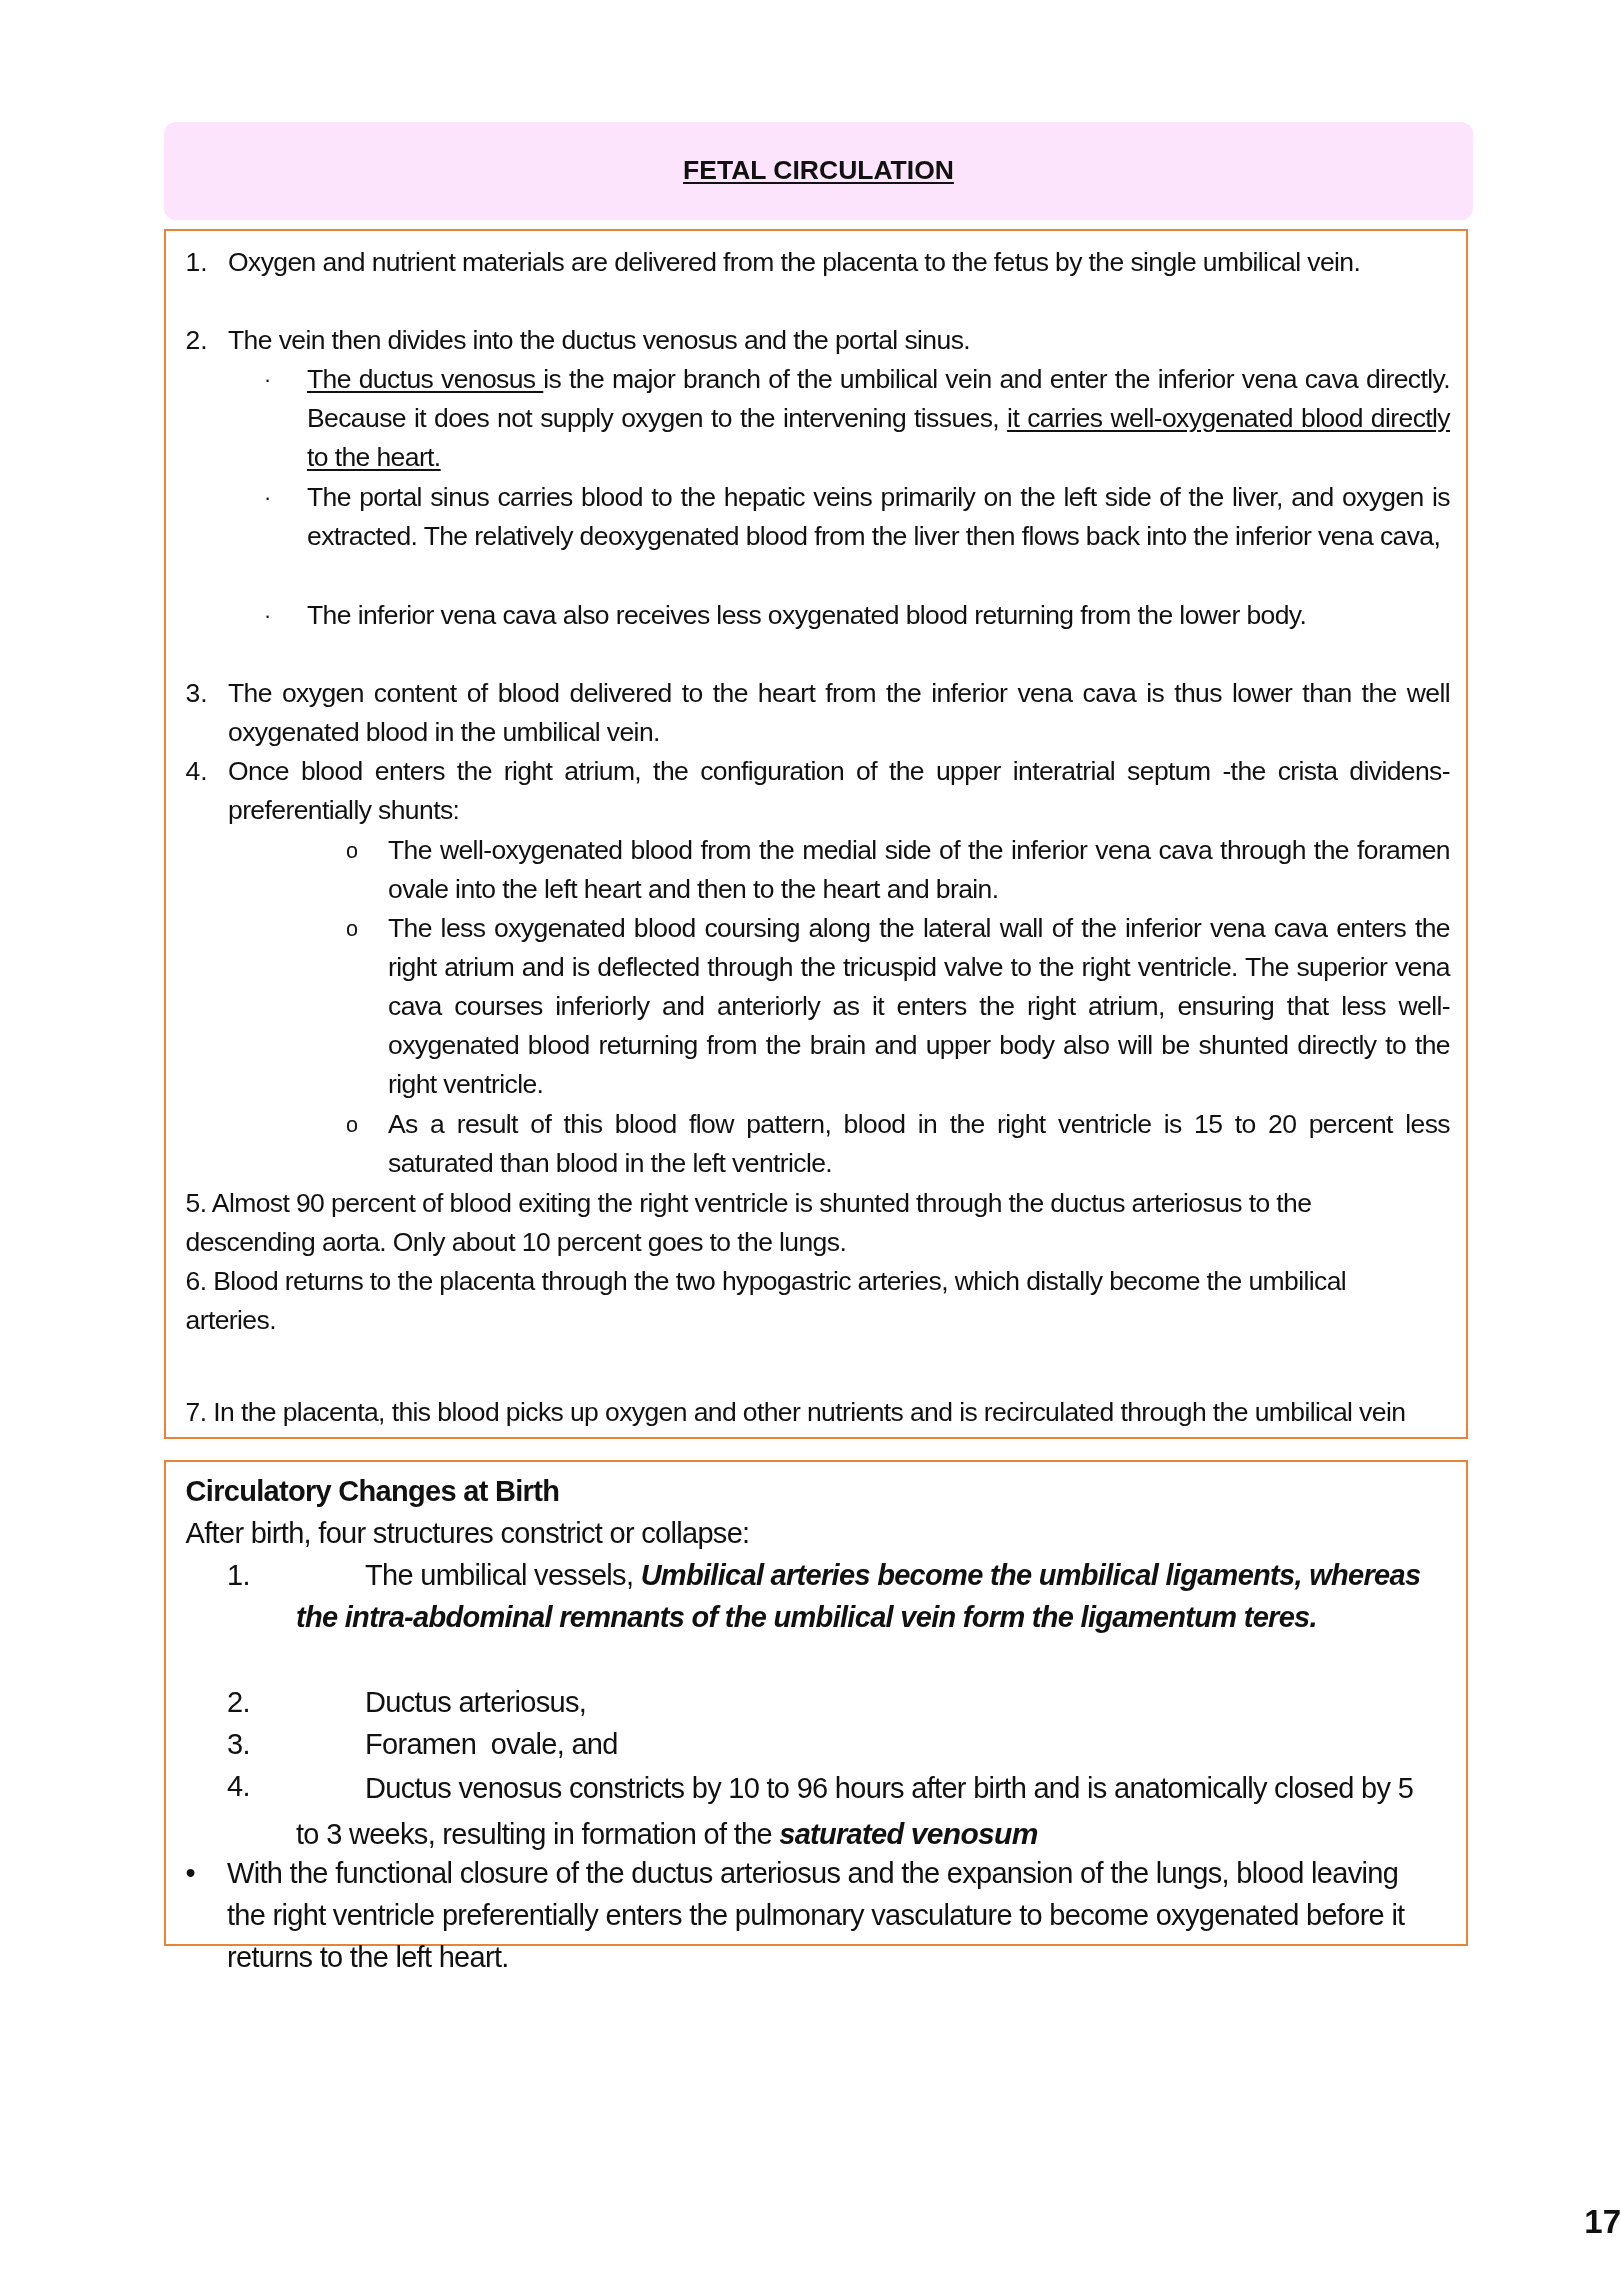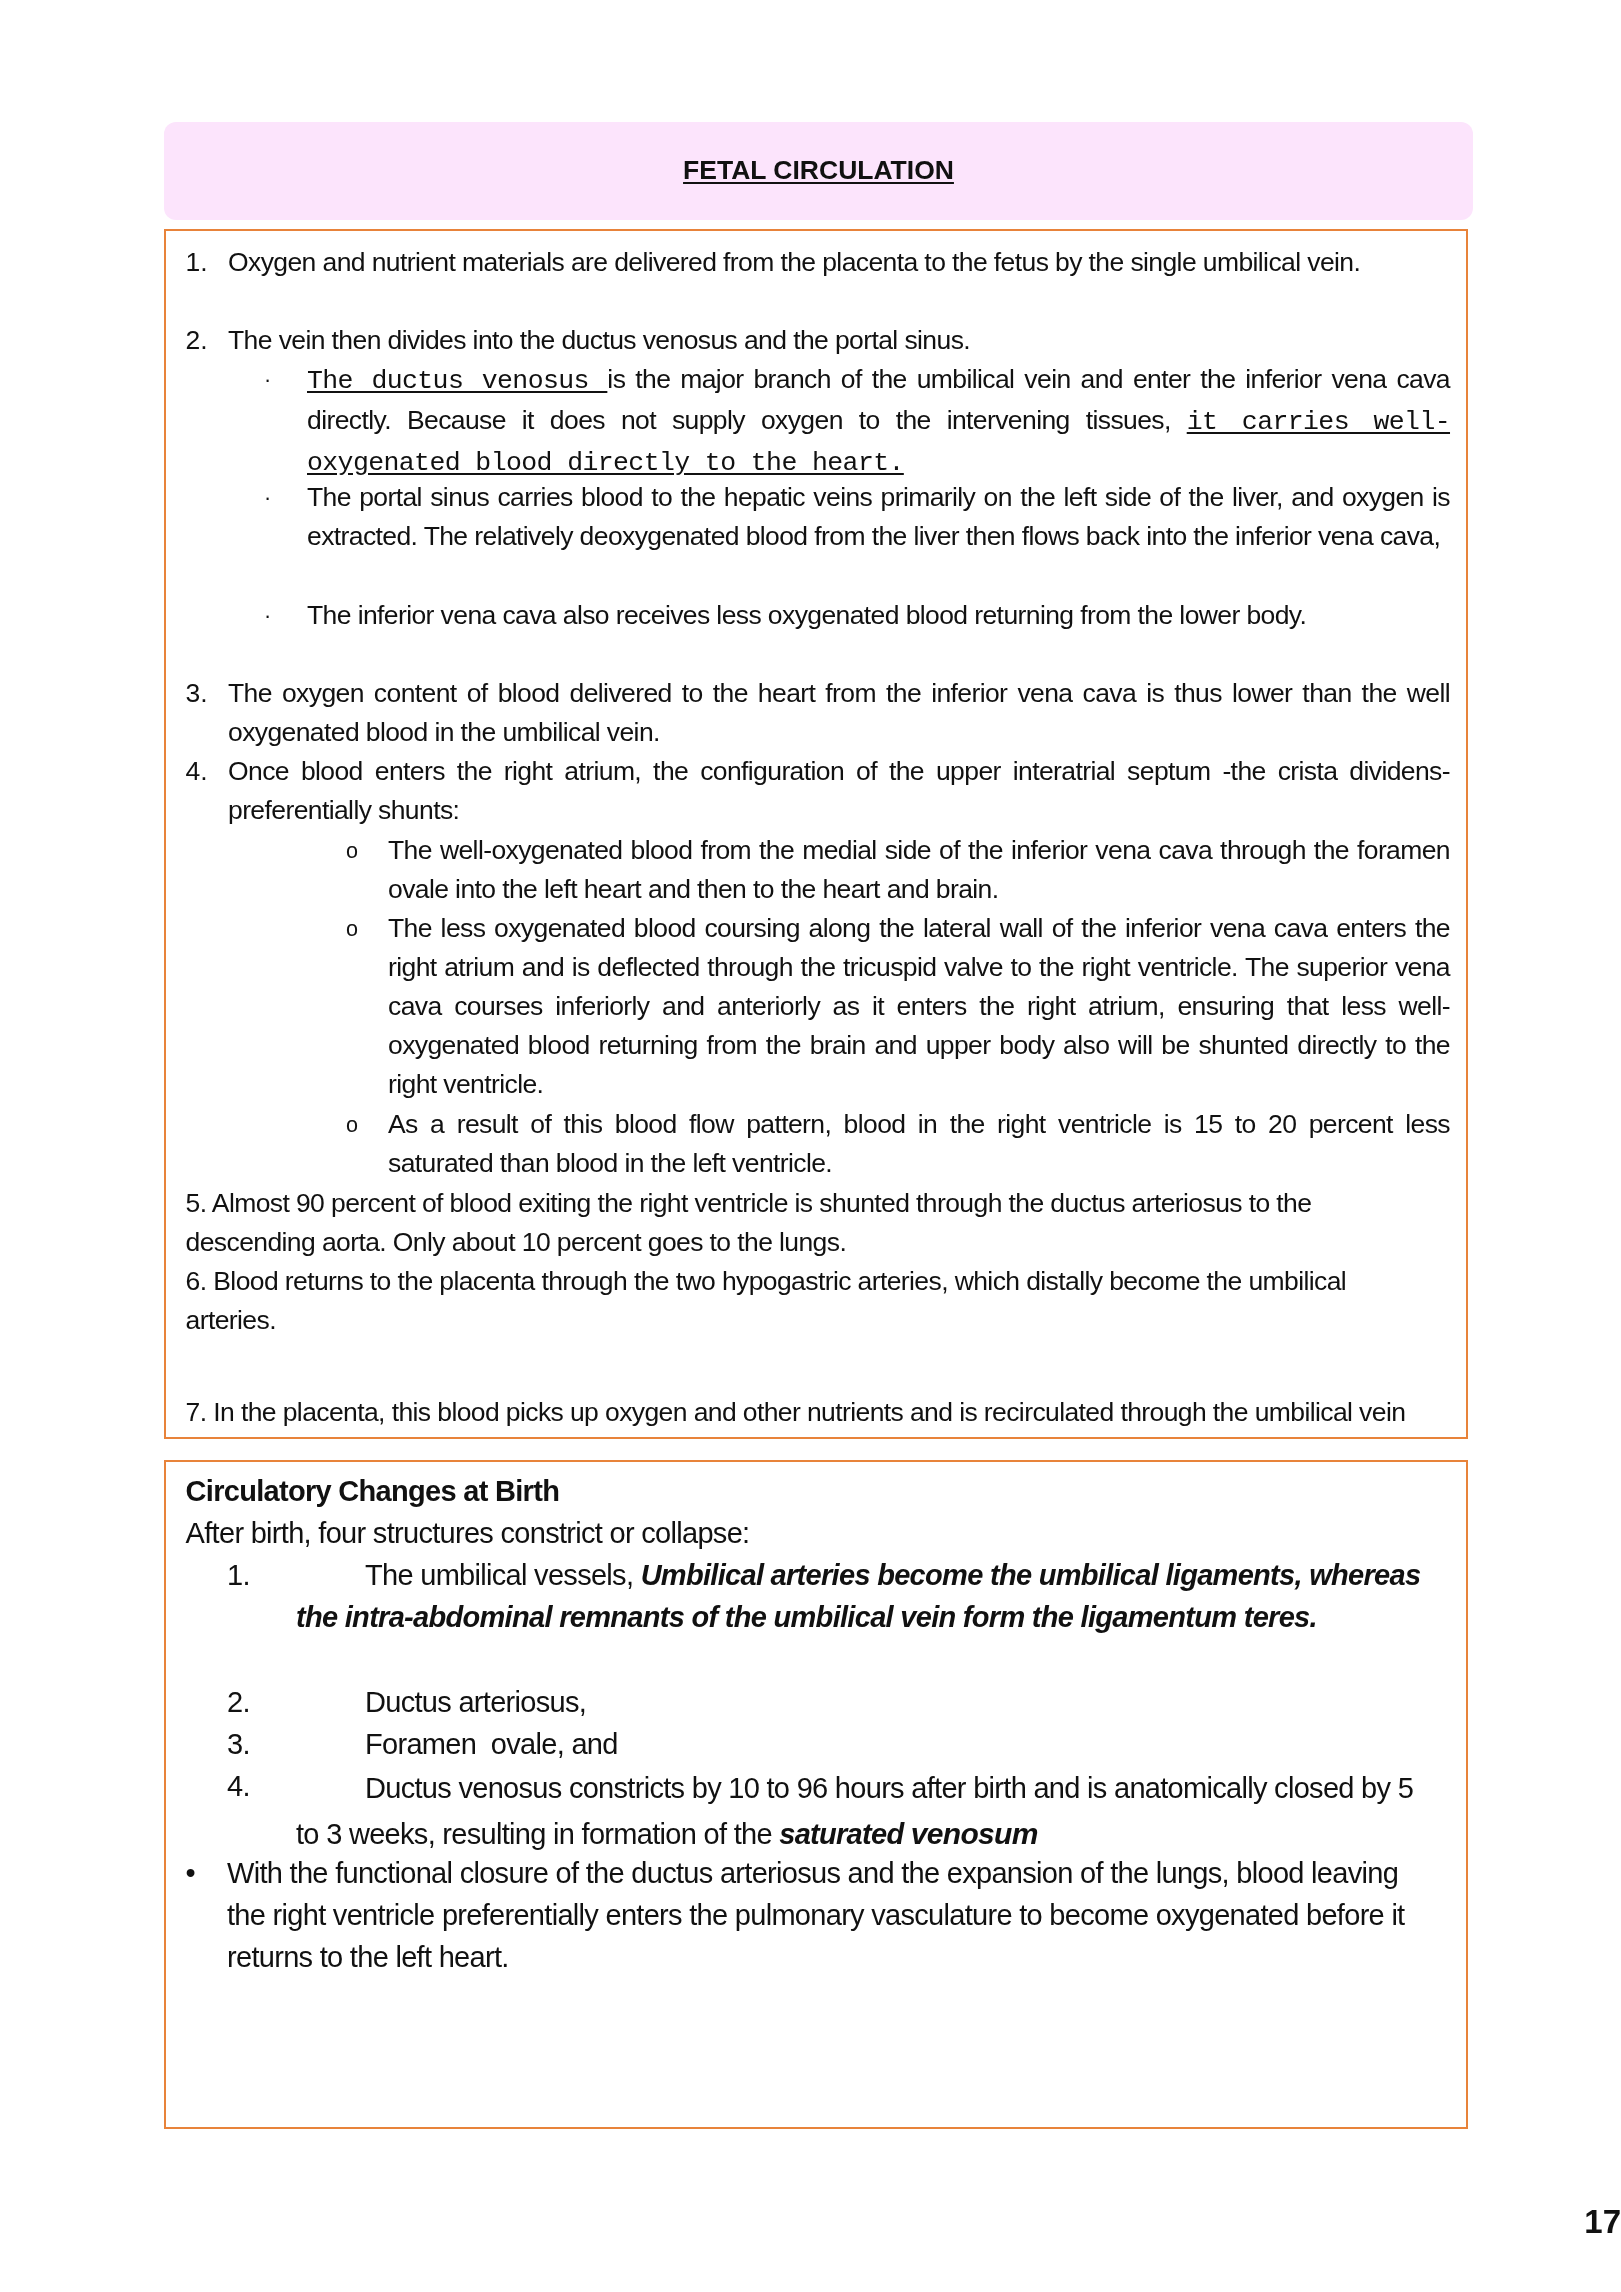--- a/index.html
+++ b/index.html
@@ -5,26 +5,26 @@
   html, body { margin: 0; padding: 0; background: #ffffff; }
   body { width: 1621px; height: 2293px; position: relative; overflow: hidden;
          font-family: "Liberation Sans", sans-serif; color: #111; }
   .title-band { position: absolute; left: 164px; top: 122px; width: 1309px; height: 98px;
                 background: #fce4fc; border-radius: 12px; }
   .title-band h1 { margin: 0; position: absolute; left: 0; right: 0; top: 33px; text-align: center;
                    font-size: 26.5px; font-weight: bold; text-decoration: underline;
                    text-underline-offset: 2.9px; letter-spacing: 0; }
   .box { position: absolute; left: 164px; width: 1304px; border: 2.9px solid #e8833a; box-sizing: border-box; }
   #box1 { top: 229px; height: 1210px; }
-  #box2 { top: 1460px; height: 669px; }
+  #box2 { top: 1460px; height: 486px; }
   .para { position: absolute; font-size: 26.5px; line-height: 39px; text-align: justify;
           text-align-last: left; letter-spacing: -0.6px; word-spacing: 0px; }
   .num { position: absolute; font-size: 26.5px; line-height: 39px; }
   .bul { position: absolute; font-size: 21.6px; line-height: 39px; }
-  .u { text-decoration: underline; text-underline-offset: 2.9px; font-family: Liberation Mono, monospace; }
+  .u { text-decoration: underline; text-underline-offset: 2.9px; }
   .b2 { position: absolute; font-size: 29px; line-height: 42px; letter-spacing: -0.7px; }
   .bi { font-weight: bold; font-style: italic; }
   .big { font-weight: bold; font-style: italic; font-size: 30px; }
   .pagenum { position: absolute; top: 2203px; left: 0; width: 1621px; text-align: right;
              font-size: 33px; font-weight: bold; }
 </style>
 </head>
 <body>
 
 <div class="title-band">

